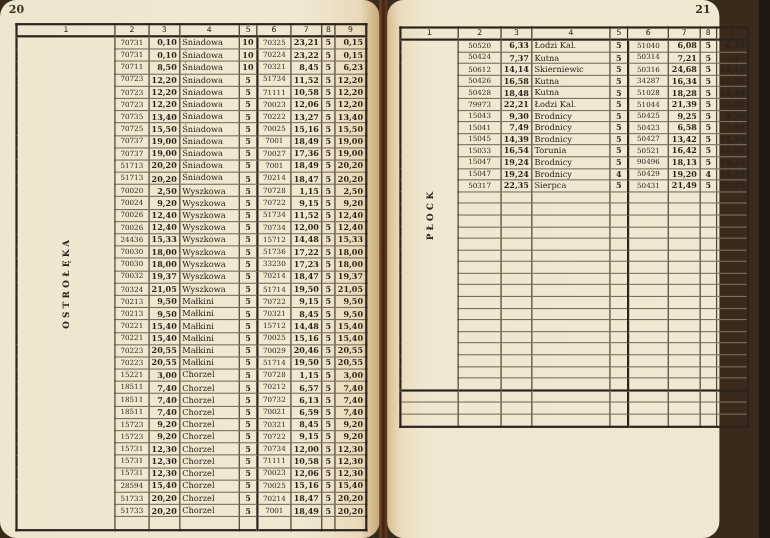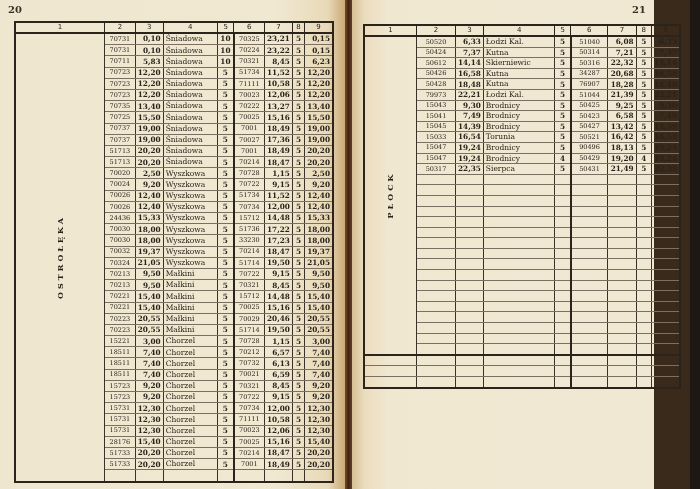--- a/index.html
+++ b/index.html
@@ -5,20 +5,21 @@
   html, body { margin:0; padding:0; }
   body {
     width:700px; height:489px; overflow:hidden; position:relative;
     background:#3a2a1c;
     font-family:"DejaVu Serif", serif;
     color:#2a231b;
   }
   .page {
     position:absolute; top:0; height:489px;
     background:#efe6cf;
+    border-radius:15px;
   }
   .page.left { left:0; width:345px; background:linear-gradient(90deg,#efe6d0 0%,#f1e8d2 80%,#e8d9b8 95%,#caa877 100%); }
   .page.right { left:352px; width:302px; background:linear-gradient(90deg,#d6bf95 0%,#ebdcbd 4%,#f0e7d1 12%,#f1e8d3 100%); }
   .spine { position:absolute; left:345px; top:0; width:7px; height:489px; background:linear-gradient(90deg,#7a4a25,#3b2414,#6b3f20); }
   .edge-right { position:absolute; left:690px; top:0; width:10px; height:489px; background:#1e1712; }
   .pagenum { position:absolute; top:4px; font-size:10px; font-weight:bold; color:#3a3128; }
   .left .pagenum { left:8px; }
   .right .pagenum { right:8px; }
 
   table.tt {
@@ -89,21 +90,21 @@
           <td class="c3">0,10</td>
           <td class="c4">Śniadowa</td>
           <td class="c5">10</td>
           <td class="c6">70224</td>
           <td class="c7">23,22</td>
           <td class="c8">5</td>
           <td class="c9">0,15</td>
         </tr>
         <tr>
           <td class="c2">70711</td>
-          <td class="c3">5,83</td>
+          <td class="c3">8,50</td>
           <td class="c4">Śniadowa</td>
           <td class="c5">10</td>
           <td class="c6">70321</td>
           <td class="c7">8,45</td>
           <td class="c8">5</td>
           <td class="c9">6,23</td>
         </tr>
         <tr>
           <td class="c2">70723</td>
           <td class="c3">12,20</td>
@@ -428,21 +429,21 @@
           <td class="c2">15731</td>
           <td class="c3">12,30</td>
           <td class="c4">Chorzel</td>
           <td class="c5">5</td>
           <td class="c6">70023</td>
           <td class="c7">12,06</td>
           <td class="c8">5</td>
           <td class="c9">12,30</td>
         </tr>
         <tr>
-          <td class="c2">28176</td>
+          <td class="c2">28594</td>
           <td class="c3">15,40</td>
           <td class="c4">Chorzel</td>
           <td class="c5">5</td>
           <td class="c6">70025</td>
           <td class="c7">15,16</td>
           <td class="c8">5</td>
           <td class="c9">15,40</td>
         </tr>
         <tr>
           <td class="c2">51733</td>
@@ -517,40 +518,40 @@
           <td class="c7">7,21</td>
           <td class="c8">5</td>
           <td class="c9">7,37</td>
         </tr>
         <tr>
           <td class="c2">50612</td>
           <td class="c3">14,14</td>
           <td class="c4">Skierniewic</td>
           <td class="c5">5</td>
           <td class="c6">50316</td>
-          <td class="c7">22,32</td>
+          <td class="c7">24,68</td>
           <td class="c8">5</td>
           <td class="c9">14,14</td>
         </tr>
         <tr>
           <td class="c2">50426</td>
           <td class="c3">16,58</td>
           <td class="c4">Kutna</td>
           <td class="c5">5</td>
           <td class="c6">34287</td>
-          <td class="c7">20,68</td>
+          <td class="c7">16,34</td>
           <td class="c8">5</td>
           <td class="c9">16,58</td>
         </tr>
         <tr>
           <td class="c2">50428</td>
           <td class="c3">18,48</td>
           <td class="c4">Kutna</td>
           <td class="c5">5</td>
-          <td class="c6">76907</td>
+          <td class="c6">51028</td>
           <td class="c7">18,28</td>
           <td class="c8">5</td>
           <td class="c9">18,48</td>
         </tr>
         <tr>
           <td class="c2">79973</td>
           <td class="c3">22,21</td>
           <td class="c4">Łodzi Kal.</td>
           <td class="c5">5</td>
           <td class="c6">51044</td>

